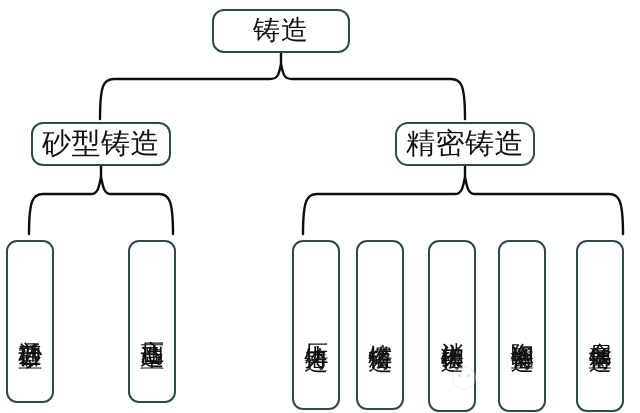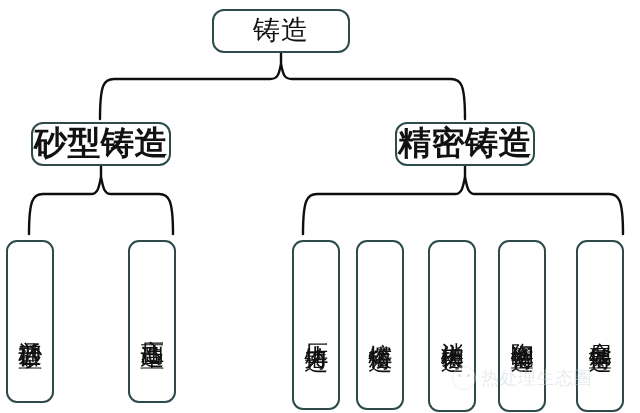--- a/index.html
+++ b/index.html
@@ -27,23 +27,22 @@
     color: #111111;
     line-height: 1.02;
   }
   .node-root {
     border-radius: 12px;
     font-size: 27px;
     letter-spacing: 1px;
   }
   .node-branch {
     border-radius: 12px;
-    font-size: 33px;
+    font-size: 29px;
     letter-spacing: 0.5px;
-    font-weight: bold;
   }
   .node-leaf {
     border-radius: 11px;
     font-size: 24px;
     writing-mode: vertical-rl;
     text-orientation: upright;
     letter-spacing: 2px;
     padding-top: 6px;
   }
   .node-leaf span {
@@ -143,21 +142,21 @@
   </svg>
 
   <div class="node node-root" style="left:212px; top:9px; width:138px; height:44px;">
     <span>铸造</span>
   </div>
 
   <div class="node node-branch" style="left:31px; top:122px; width:140px; height:44px;">
     <span>砂型铸造</span>
   </div>
 
-  <div class="node node-branch" style="left:395px; top:122px; width:140px; height:44px;">
+  <div class="node node-branch" style="left:395px; top:122px; width:140px; height:44px;border-radius:13px;">
     <span>精密铸造</span>
   </div>
 
   <div class="node node-leaf" style="left:6px; top:240px; width:48px; height:163px;">
     <span>普通砂型</span>
   </div>
 
   <div class="node node-leaf" style="left:128px; top:240px; width:48px; height:163px;">
     <span>高压造型</span>
   </div>
@@ -177,16 +176,15 @@
   <div class="node node-leaf" style="left:498px; top:240px; width:48px; height:172px; font-size:23px;">
     <span>陶瓷型铸造</span>
   </div>
 
   <div class="node node-leaf" style="left:576px; top:240px; width:48px; height:172px; font-size:23px;">
     <span>金属型铸造</span>
   </div>
 
   <div class="watermark">
     <div class="wm-logo"></div>
-    <div class="wm-text">热处理生态圈</div>
   </div>
 
 </div>
 
 </body></html>

